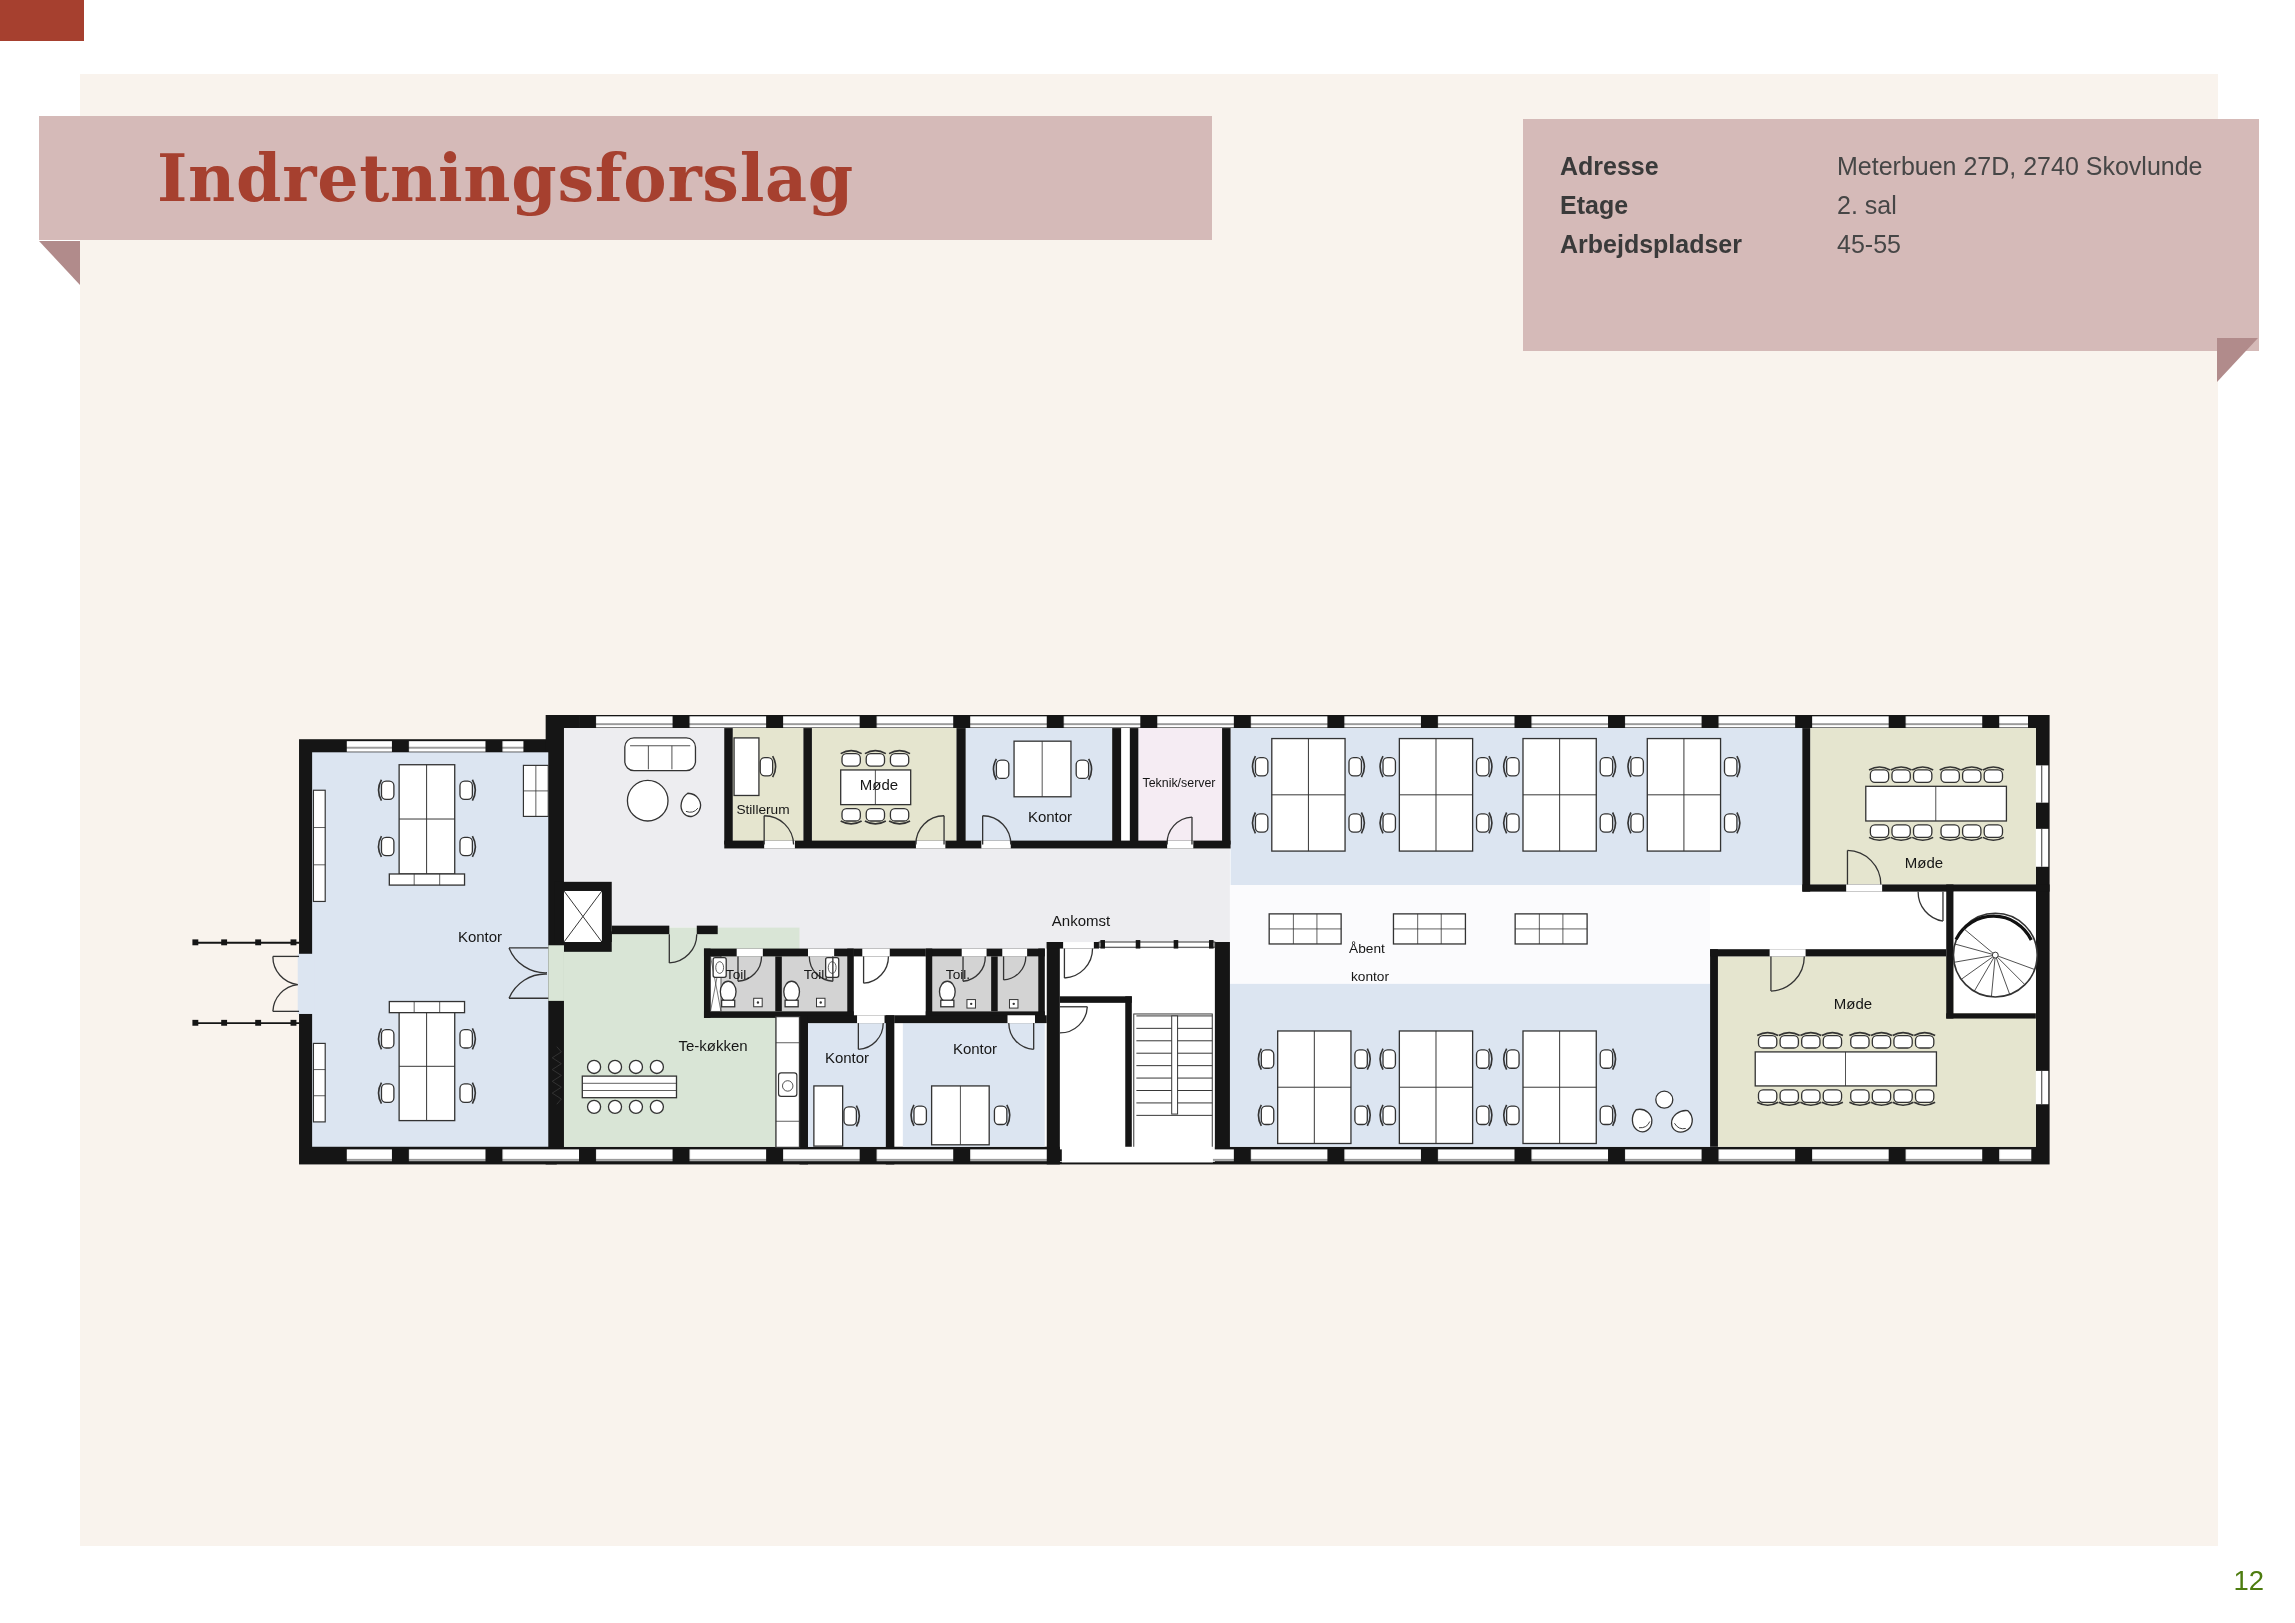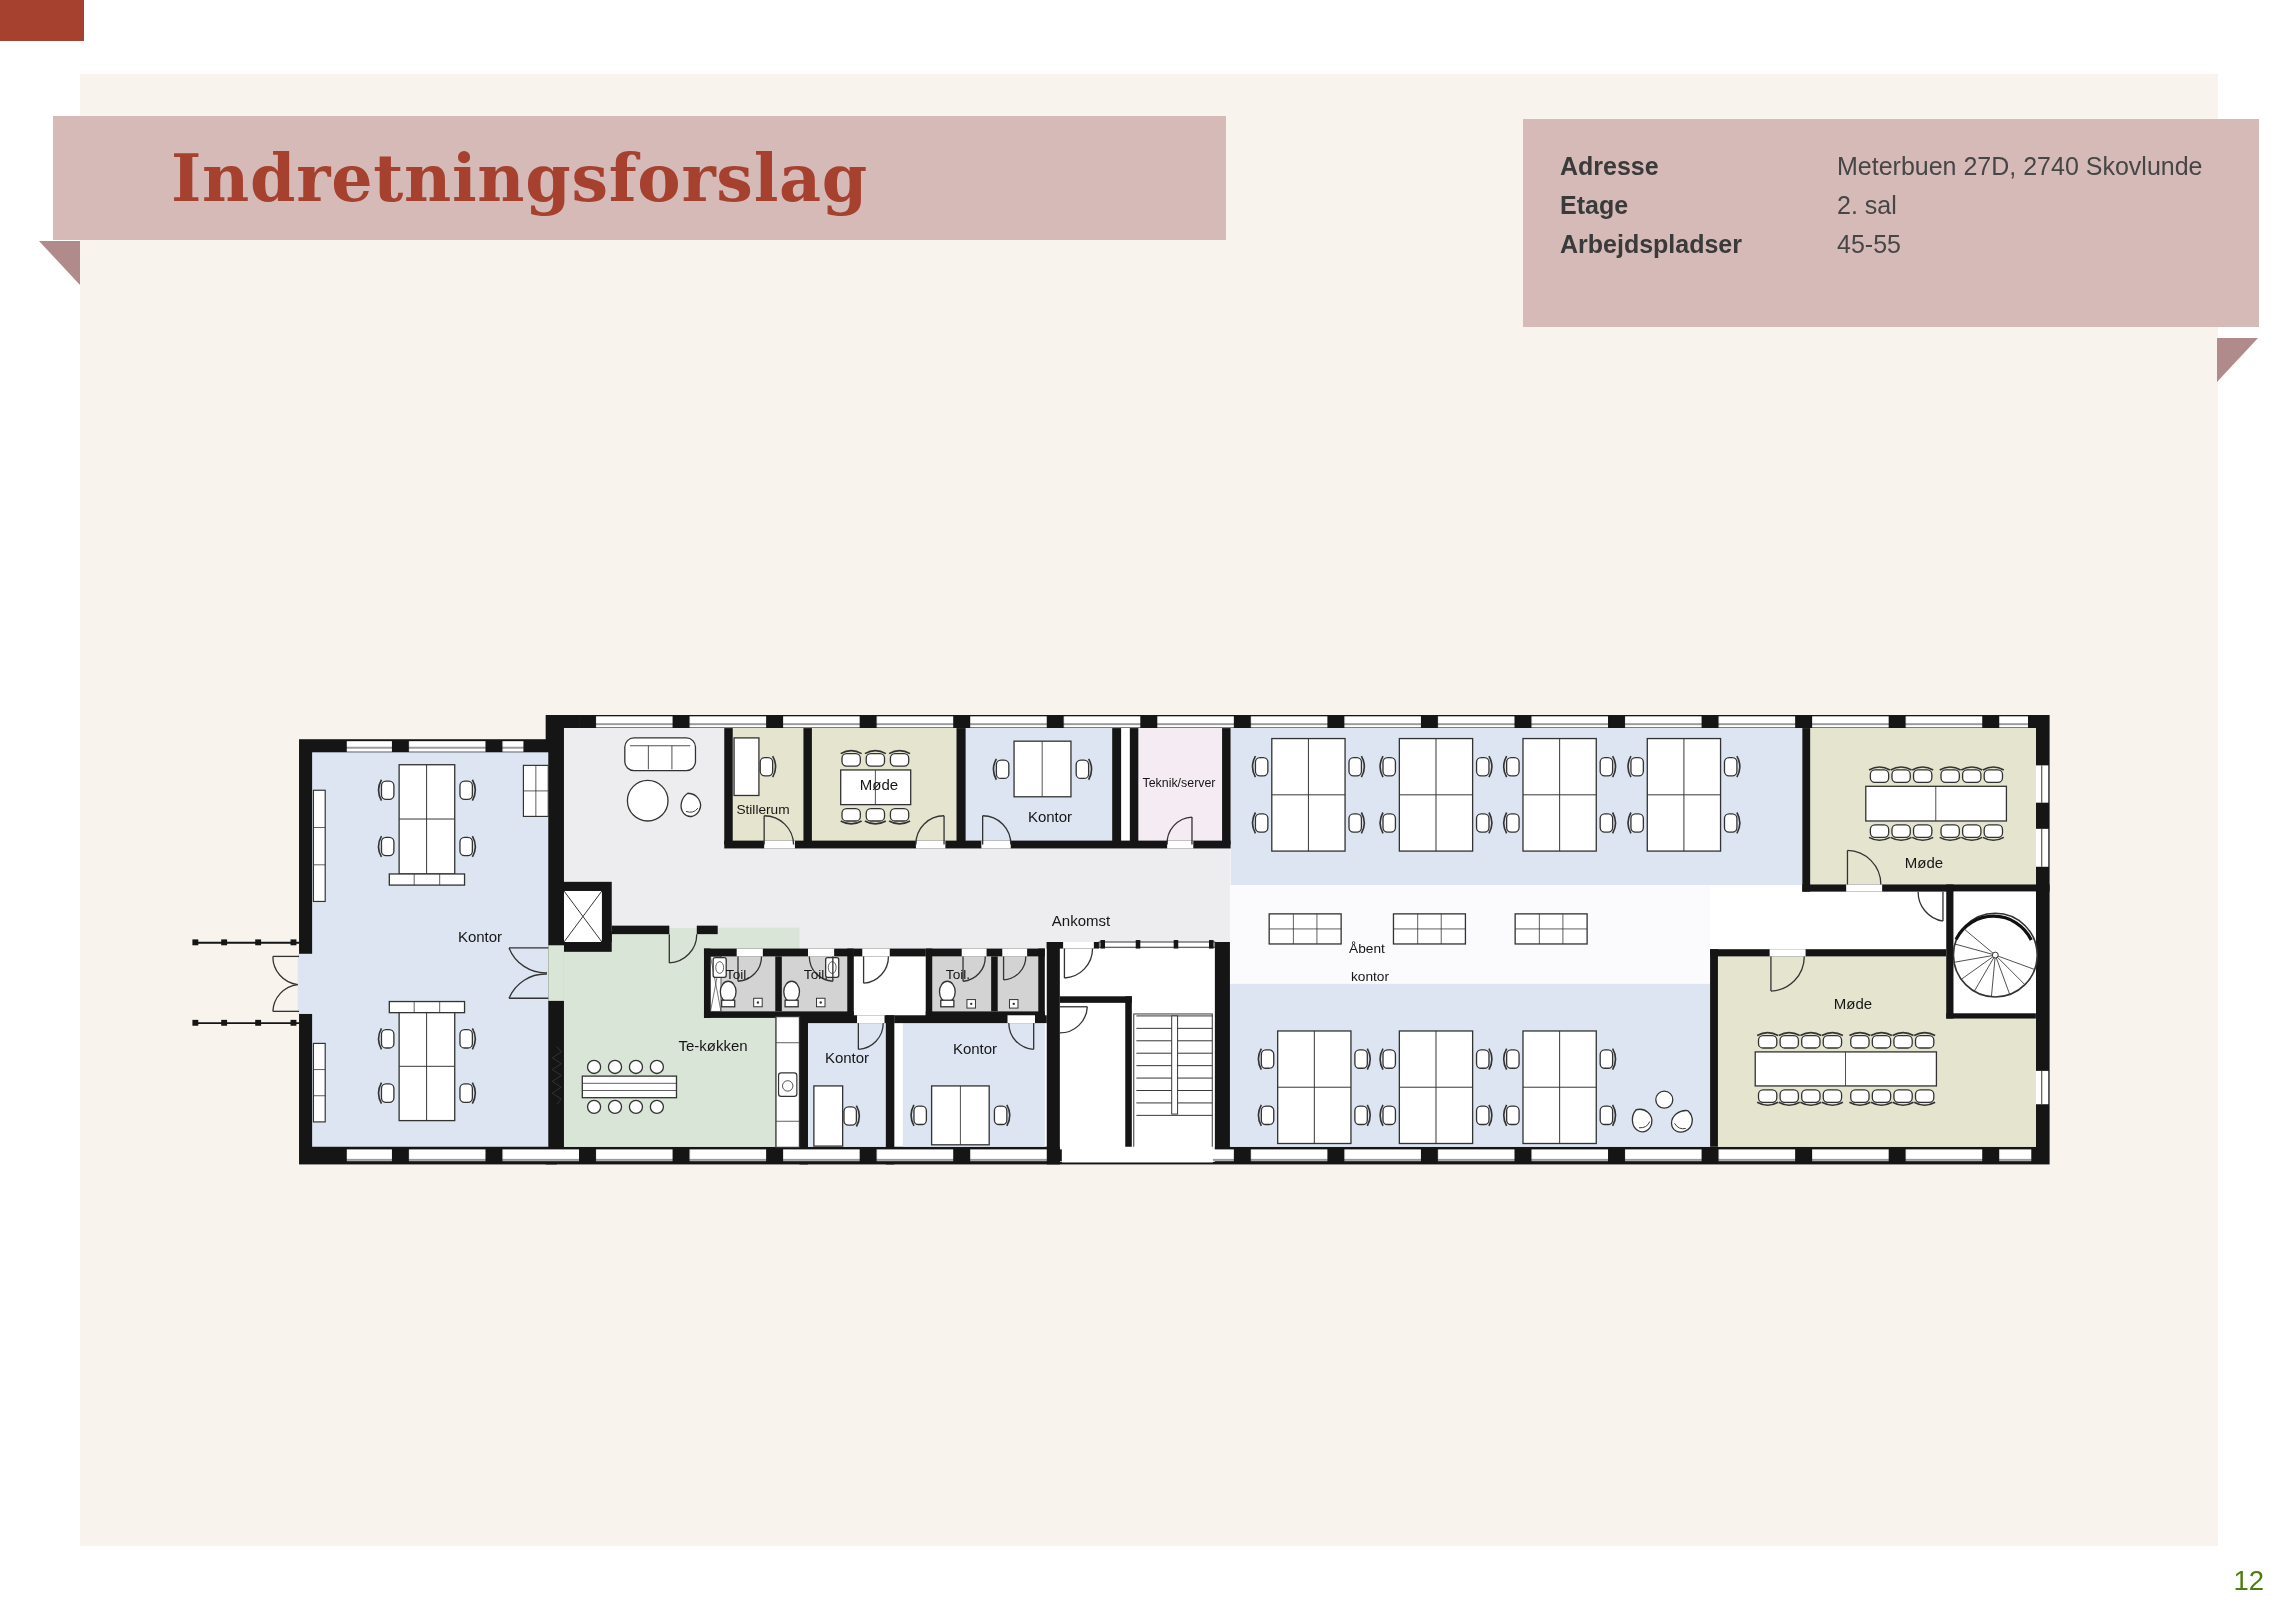--- a/index.html
+++ b/index.html
@@ -2,27 +2,27 @@
 <html style="font-size:10.5px"><head>
 <meta charset="utf-8">
 <style>
   html,body{margin:0;padding:0;}
   body{width:2295px;height:1623px;position:relative;background:#ffffff;
        font-family:"Liberation Sans",sans-serif;overflow:hidden;}
   .abs{position:absolute;}
   
   #cream-band{left:80px;top:74px;width:2138px;height:1472px;background:#f9f3ed;}
   #corner-mark{left:0;top:0;width:84px;height:41px;background:#a6402f;}
-  #title-banner{left:53px;top:116px;width:1173px;height:124px;background:#d5bab8;
+  #title-banner{left:39px;top:116px;width:1173px;height:124px;background:#d5bab8;
       display:flex;align-items:center;}
   #title-banner h1{margin:0 0 0 118px;font-family:"DejaVu Serif",serif;font-weight:bold;
       font-size:65px;letter-spacing:0.7px;color:#a6402f;}
   #banner-fold{left:39px;top:241px;width:41px;height:44px;background:#b18b8b;
       clip-path:polygon(0 0,100% 0,100% 100%);}
-  #info-box{left:1523px;top:119px;width:736px;height:208px;background:#d5bab8;
+  #info-box{left:1523px;top:119px;width:736px;height:232px;background:#d5bab8;
       padding:34px 0 0 37px;box-sizing:border-box;}
   #info-fold{left:2217px;top:338px;width:41px;height:44px;background:#b18b8b;
       clip-path:polygon(0 0,100% 0,0 100%);}
   .info-row{display:flex;height:39px;line-height:27.5px;font-size:25px;color:#3a3a3a;}
   .info-row .lbl{width:277px;font-weight:bold;}
   .info-row .val{font-weight:normal;color:#464646;}
   #page-number{left:2212px;top:1565px;width:52px;text-align:right;font-size:27.5px;color:#4d7c0f;}
   
   .plan-label{position:absolute;transform:translate(-50%,-50%);font-size:15px;color:#161616;
       white-space:nowrap;}

